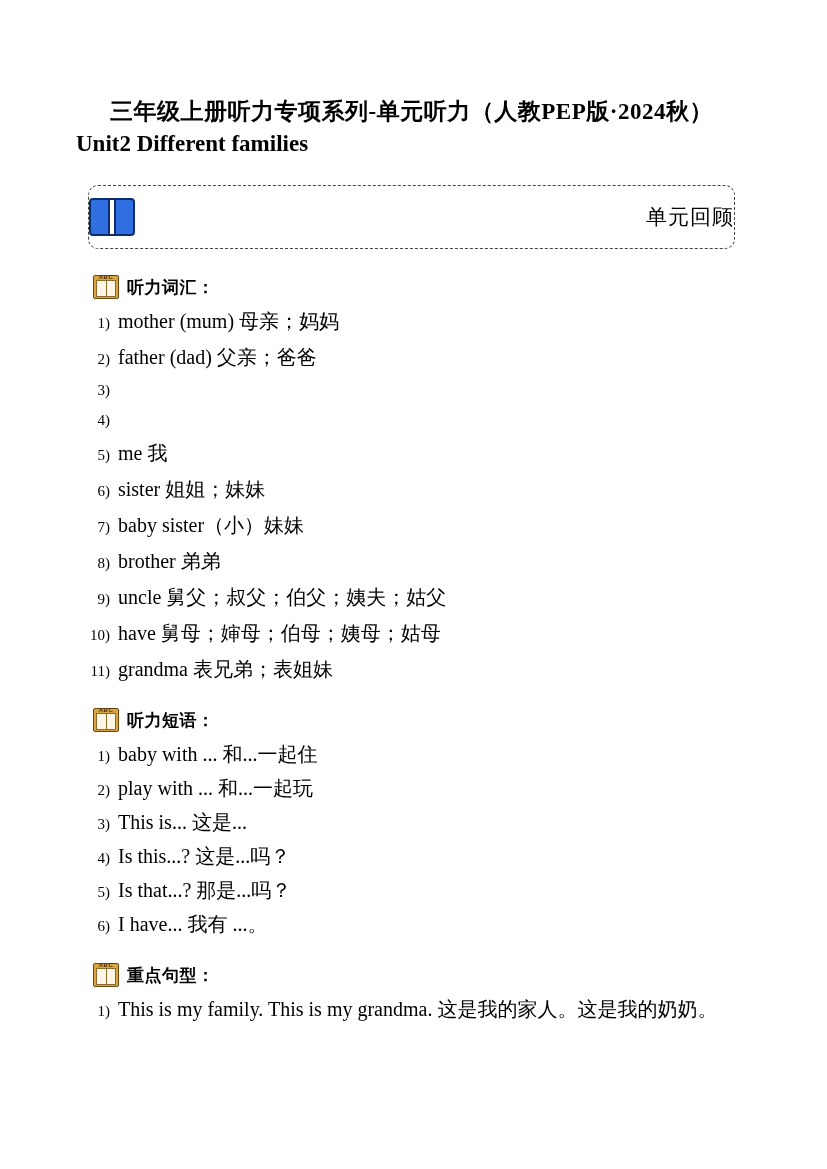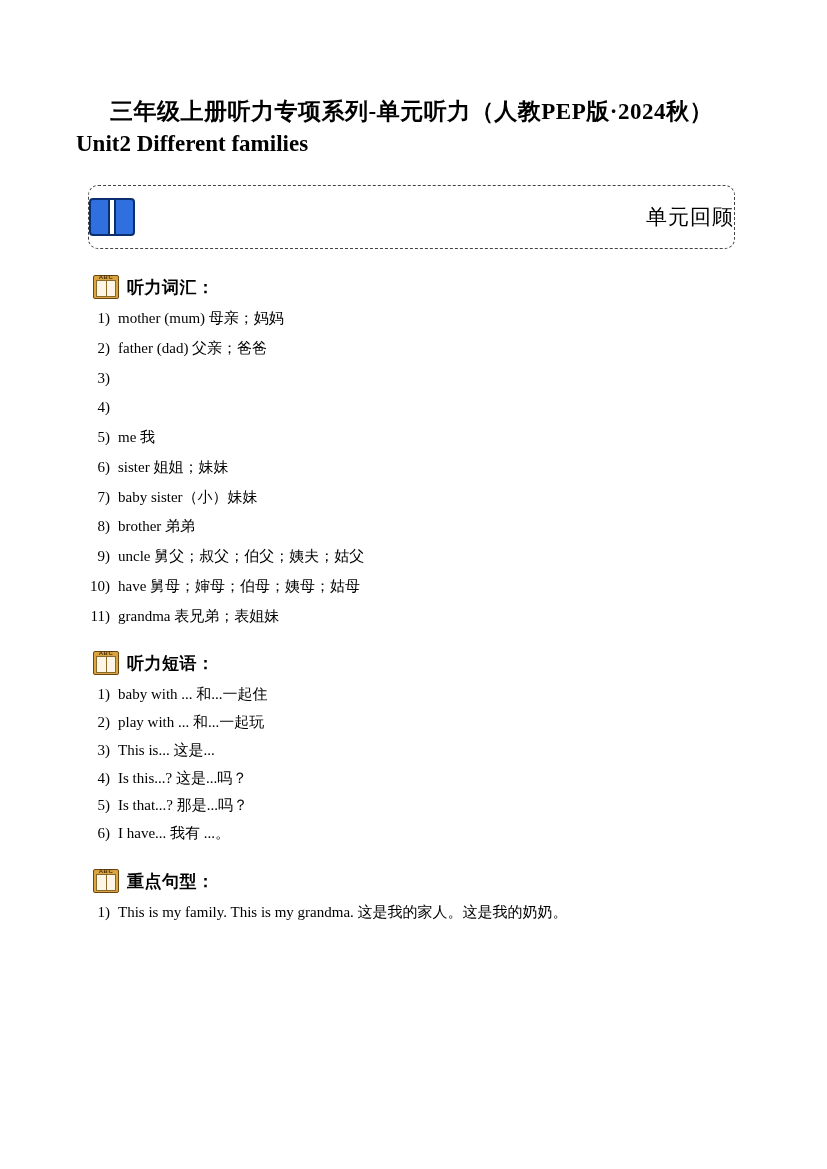--- a/index.html
+++ b/index.html
@@ -156,21 +156,21 @@
   ol.items li .num {
     width: 34px;
     flex: none;
     text-align: right;
     padding-right: 8px;
     font-family: "Liberation Serif", serif;
     font-size: 15px;
   }
   ol.items li .txt {
     font-family: "Liberation Serif", serif;
-    font-size: 15px;
+    font-size: 20px;
   }
   .vocab ol.items li { margin-bottom: 11px; }
 </style>
 </head>
 <body>
 
 <div class="page">
 
   <div class="title-line1">三年级上册听力专项系列-单元听力（人教PEP版·2024秋）</div>
   <div class="title-line2">Unit2 Different families</div>

